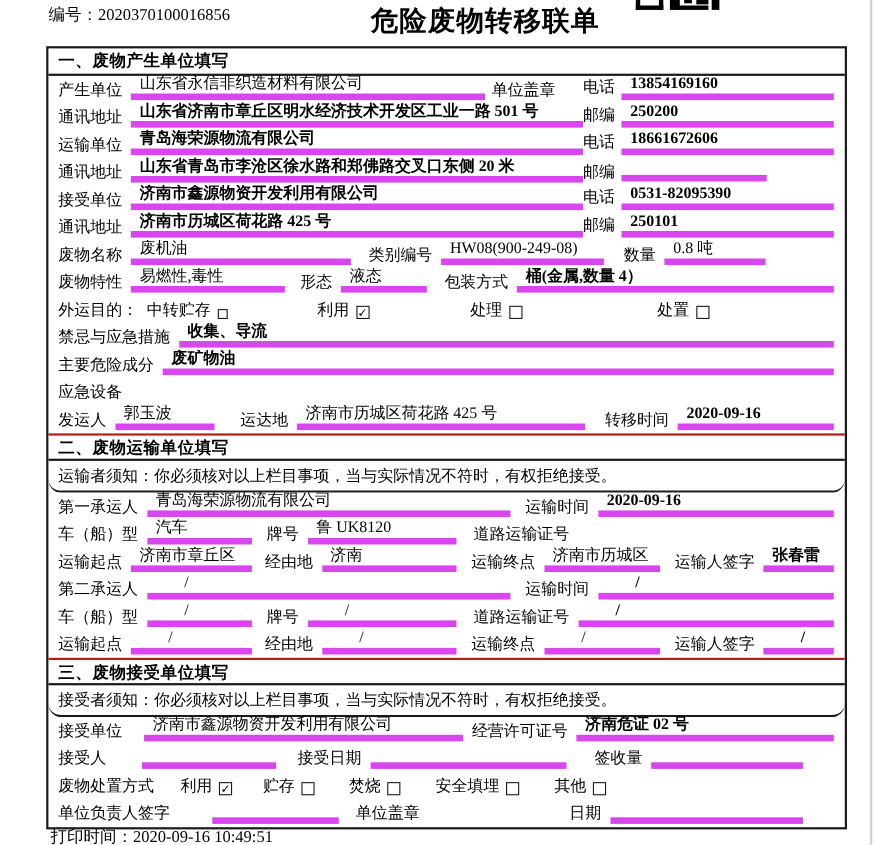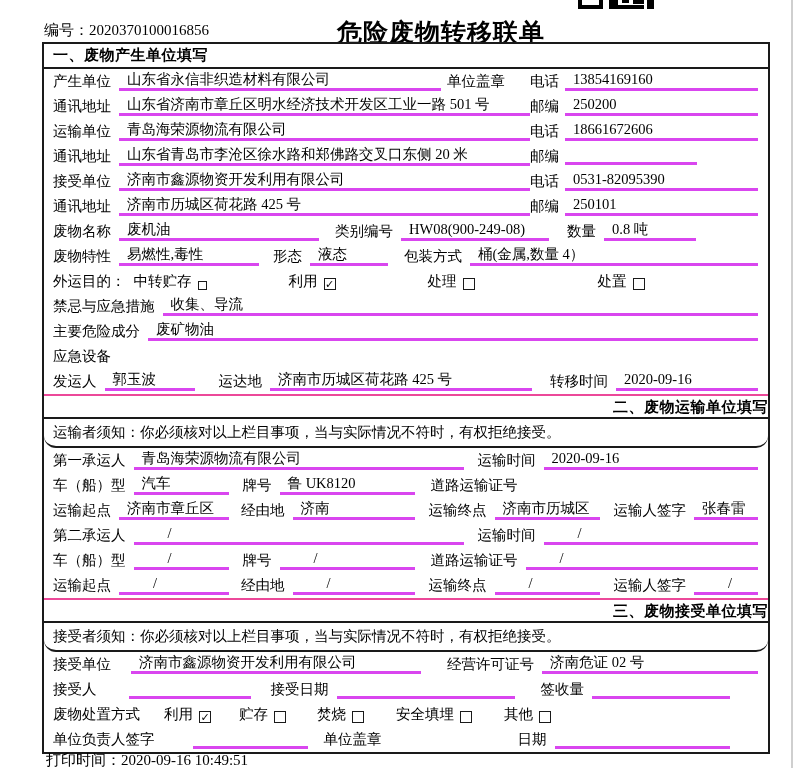--- a/index.html
+++ b/index.html
@@ -2,50 +2,50 @@
 <html><head>
 <meta charset="utf-8">
 <style>
   * { margin:0; padding:0; box-sizing:border-box; }
   html,body { width:796px; height:768px; }
   body {
     position:relative; background:#ffffff; color:#000;
     font-family:"Liberation Serif","DejaVu Serif",serif;
     overflow:hidden;
   }
-  .doc-no { position:absolute; left:44px; top:21px; font-size:15px; white-space:nowrap; }
+  .doc-no { position:absolute; left:44px; top:4px; font-size:15px; white-space:nowrap; }
   .title {
-    position:absolute; left:337px; top:16px; font-size:25px; font-weight:bold;
+    position:absolute; left:337px; top:2px; font-size:25px; font-weight:bold;
     font-family:"DejaVu Sans","Liberation Sans",sans-serif; letter-spacing:1px; white-space:nowrap;
   }
   
   .qr { position:absolute; left:578px; top:0; width:76px; height:11px; }
   .qr i { position:absolute; background:#000; }
   .qr .u { left:0; top:-3px; width:25px; height:12px; background:#fff; border:4px solid #000; border-top:0; }
   .scan-edge { position:absolute; right:3px; top:0; width:2px; height:100%; background:#cfcfcf; }
 
   .tbl {
     position:absolute; left:42px; top:42px; width:728px;
     border:2px solid #1a1a1a; background:#fff;
   }
   .sec-h {
     height:25px; line-height:23px; font-weight:bold; font-size:15px; padding-left:9px;
     border-bottom:2px solid #1a1a1a;
     font-family:"DejaVu Sans","Liberation Sans",sans-serif; letter-spacing:0.5px;
   }
-  .sec-h.mid { border-top:2px solid #ec4899;text-align:right; }
+  .sec-h.mid { border-top:2px solid #b91c1c; }
 
   .row { display:flex; align-items:flex-end; height:25px; padding:0 10px 0 9px; font-size:14.5px; }
   .row.notice { height:29px; align-items:center; border-bottom:2px solid #1a1a1a; font-size:14.5px;border-radius:12px; }
   .lb { white-space:nowrap; margin:0 8px 3px 0; }
   .uv {
-    border-bottom:3px solid #d946ef; margin:0 0 3px 0; padding:0 2px 1px 8px;
+    border-bottom:6px solid #d946ef; margin:0 0 3px 0; padding:0 2px 1px 8px;
     white-space:nowrap; overflow:hidden; min-height:16px; line-height:16px;
   }
-  .fill { flex:1 1 auto; }
+  .fill { flex:1 1 auto;font-weight:bold; }
   .ind { padding-left:34px; }
   .rcol { display:flex; align-items:center; flex:0 0 228px; margin-left:auto; }
   .rcol .lb { margin-right:6px; }
   .cb {
     display:inline-flex; align-items:center; justify-content:center; flex:0 0 auto;
     width:12px; height:12px; border:1.5px solid #1a1a1a; margin:0 0 4px 0;
     font-size:11px; line-height:1; font-family:"DejaVu Sans",sans-serif;
   }
   .cb.sm { width:9px; height:9px; }
   .print-line { position:absolute; left:46px; top:751px; font-size:15px; white-space:nowrap; }
@@ -241,21 +241,21 @@
 
   <div class="sec-h mid">三、废物接受单位填写</div>
 
   <div class="row notice">
     <span>接受者须知：你必须核对以上栏目事项，当与实际情况不符时，有权拒绝接受。</span>
   </div>
 
   <div class="row">
     <span class="lb" style="margin-right:20px;">接受单位</span>
     <span class="uv" style="width:290px;">济南市鑫源物资开发利用有限公司</span>
-    <span class="lb" style="margin-left:26px;font-family:Liberation Serif, serif;">经营许可证号</span>
+    <span class="lb" style="margin-left:8px;font-family:Liberation Serif, serif;">经营许可证号</span>
     <span class="uv fill">济南危证 02 号</span>
   </div>
 
   <div class="row">
     <span class="lb">接受人</span>
     <span class="uv" style="width:122px; margin-left:24px;"></span>
     <span class="lb" style="margin-left:20px;">接受日期</span>
     <span class="uv" style="width:178px;"></span>
     <span class="lb" style="margin-left:26px;">签收量</span>
     <span class="uv fill" style="margin-right:28px;"></span>

